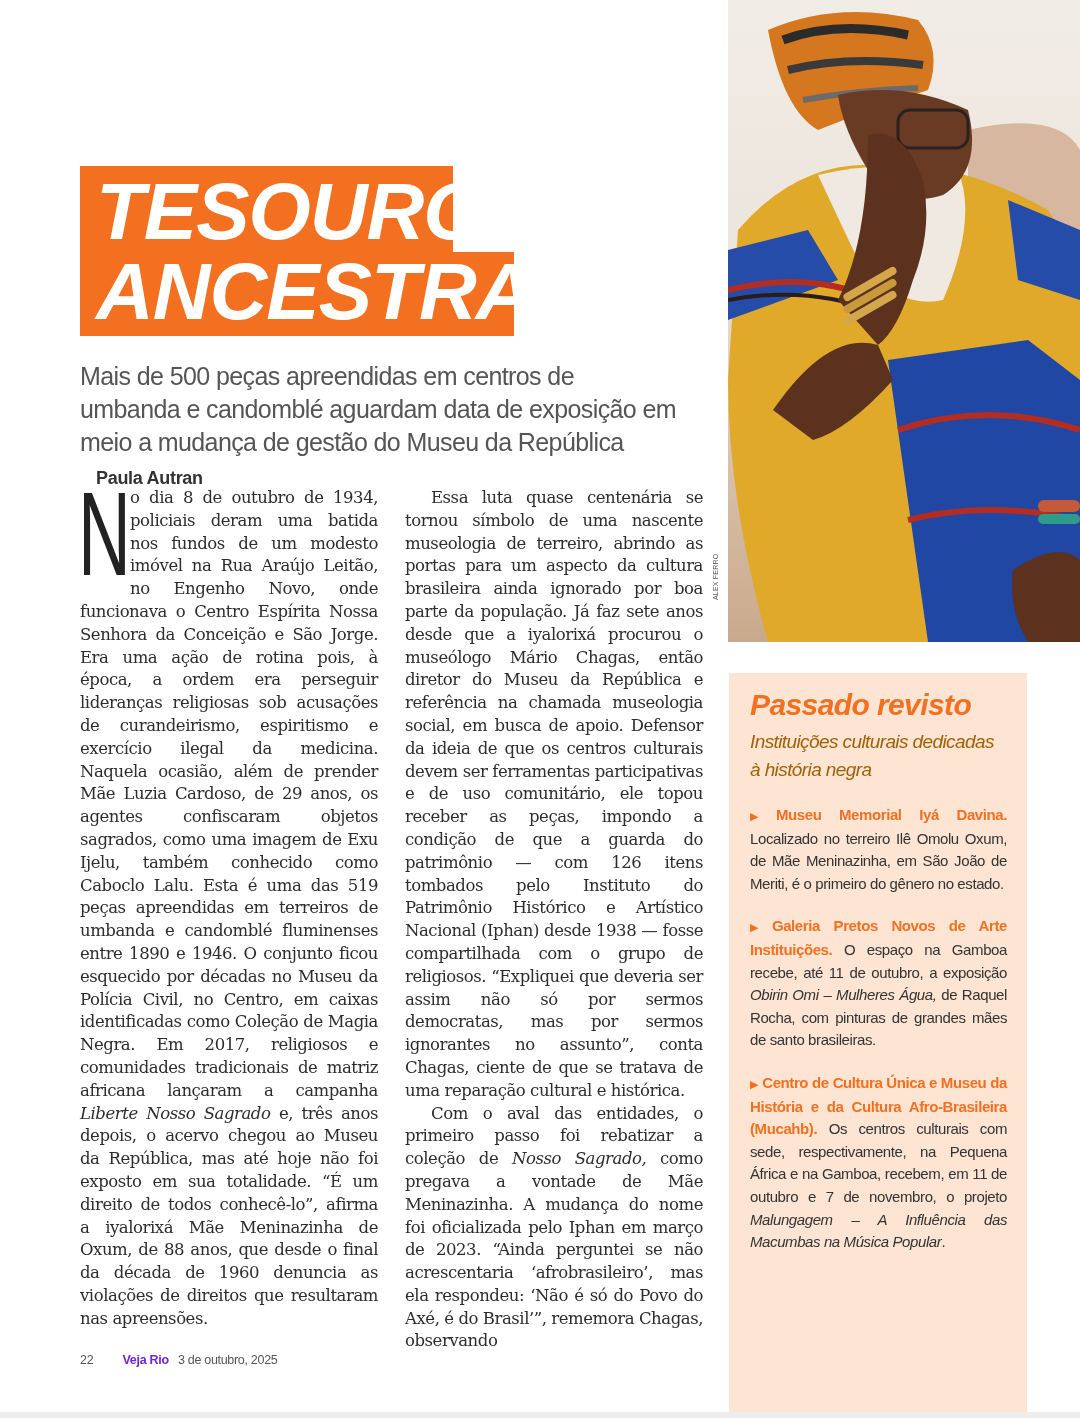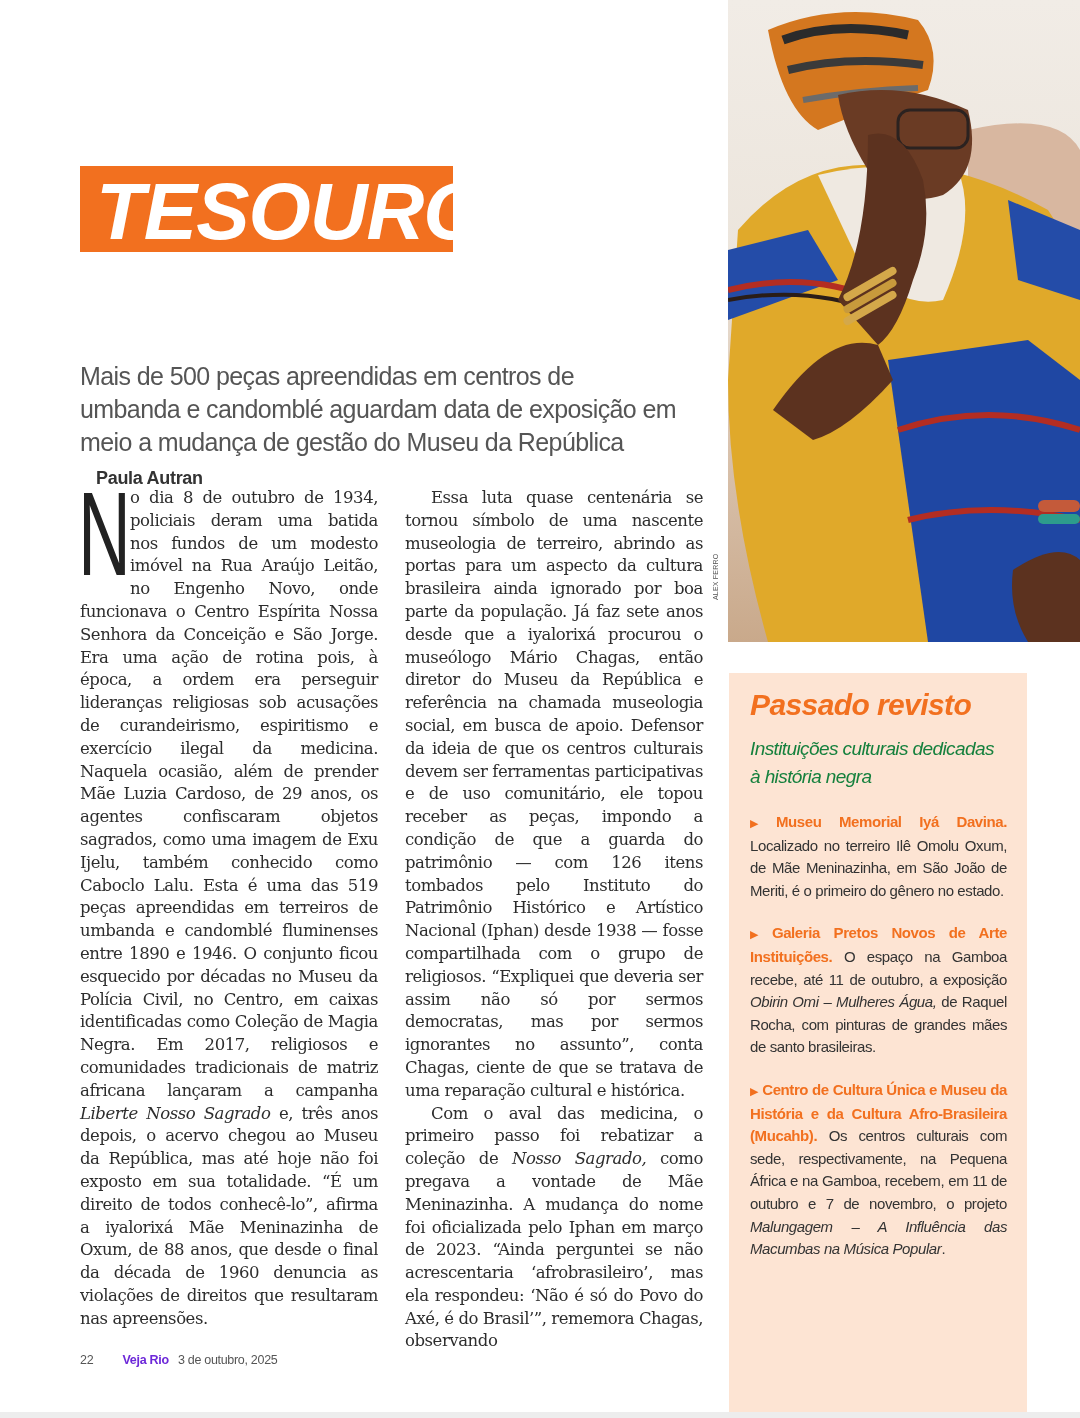--- a/index.html
+++ b/index.html
@@ -54,21 +54,21 @@
   .sidebar {
     position: absolute; left: 729px; top: 673px; width: 298px; height: 760px;
     background: #fde4d3; box-sizing: border-box; padding: 14px 20px 0 21px;
     font-family: "Liberation Sans", sans-serif;
   }
   .sidebar-title {
     font-size: 30px; font-weight: bold; font-style: italic; color: #f2701f; line-height: 36px;
     letter-spacing: -0.6px;
   }
   .sidebar-sub {
-    font-size: 19px; font-style: italic; color: #15803d; line-height: 28px; margin-top: 12px;
+    font-size: 19px; font-style: italic; color: #a16207; line-height: 28px; margin-top: 5px;
     letter-spacing: -0.6px;
   }
   .sb-item {
     margin-top: 20px; font-size: 15px; line-height: 22.6px; color: #333; text-align: justify;
     letter-spacing: -0.4px;
   }
   .sb-item:first-of-type { margin-top: 16px; }
   .sb-item .name { color: #f2701f; font-weight: bold; margin-top: 7px; }
   .sb-item .arrow { color: #f2701f; font-size: 11px; margin-right: 4px; }
   .sb-item i { font-style: italic; margin-top: 36px; }
@@ -80,36 +80,37 @@
   .footer .mag { font-weight: bold; color: #6d28d9; margin-right: 6px; }
   .bottom-bar {
     position: absolute; left: 0; top: 1412px; width: 1080px; height: 6px; background: #ededed;
   }
 </style>
 </head>
 <body>
 
 <div class="headline-block">
   <span class="headline-line l1">TESOURO</span>
+  <span class="headline-line l2">ANCESTRAL</span>
 </div>
 
 <div class="dek">
   <span>Mais de 500 peças apreendidas em centros de umbanda e candomblé aguardam data de exposição em meio a mudança de gestão do Museu da República</span>
   <span class="byline">Paula Autran</span>
 </div>
 
 <div class="col col1">
   <p>
     <span class="dropcap">N</span><span>o dia 8 de outubro de 1934, policiais deram uma batida nos fundos de um modesto imóvel na Rua Araújo Leitão, no Engenho Novo, onde funcionava o Centro Espírita Nossa Senhora da Conceição e São Jorge. Era uma ação de rotina pois, à época, a ordem era perseguir lideranças religiosas sob acusações de curandeirismo, espiritismo e exercício ilegal da medicina. Naquela ocasião, além de prender Mãe Luzia Cardoso, de 29 anos, os agentes confiscaram objetos sagrados, como uma imagem de Exu Ijelu, também conhecido como Caboclo Lalu. Esta é uma das 519 peças apreendidas em terreiros de umbanda e candomblé fluminenses entre 1890 e 1946. O conjunto ficou esquecido por décadas no Museu da Polícia Civil, no Centro, em caixas identificadas como Coleção de Magia Negra. Em 2017, religiosos e comunidades tradicionais de matriz africana lançaram a campanha </span><i>Liberte Nosso Sagrado</i><span> e, três anos depois, o acervo chegou ao Museu da República, mas até hoje não foi exposto em sua totalidade. “É um direito de todos conhecê-lo”, afirma a iyalorixá Mãe Meninazinha de Oxum, de 88 anos, que desde o final da década de 1960 denuncia as violações de direitos que resultaram nas apreensões.</span>
   </p>
 </div>
 
 <div class="col col2">
   <p class="indent">Essa luta quase centenária se tornou símbolo de uma nascente museologia de terreiro, abrindo as portas para um aspecto da cultura brasileira ainda ignorado por boa parte da população. Já faz sete anos desde que a iyalorixá procurou o museólogo Mário Chagas, então diretor do Museu da República e referência na chamada museologia social, em busca de apoio. Defensor da ideia de que os centros culturais devem ser ferramentas participativas e de uso comunitário, ele topou receber as peças, impondo a condição de que a guarda do patrimônio — com 126 itens tombados pelo Instituto do Patrimônio Histórico e Artístico Nacional (Iphan) desde 1938 — fosse compartilhada com o grupo de religiosos. “Expliquei que deveria ser assim não só por sermos democratas, mas por sermos ignorantes no assunto”, conta Chagas, ciente de que se tratava de uma reparação cultural e histórica.</p>
-  <p class="indent"><span>Com o aval das medicina, o primeiro passo foi rebatizar a coleção de </span><i>Nosso Sagrado,</i><span> como pregava a vontade de Mãe Meninazinha. A mudança do nome foi oficializada pelo Iphan em março de 2023. “Ainda perguntei se não acrescentaria ‘afrobrasileiro’, mas ela respondeu: ‘Não é só do Povo do Axé, é do Brasil’”, rememora Chagas, observando</span></p>
+  <p class="indent"><span>Com o aval das entidades, o primeiro passo foi rebatizar a coleção de </span><i>Nosso Sagrado,</i><span> como pregava a vontade de Mãe Meninazinha. A mudança do nome foi oficializada pelo Iphan em março de 2023. “Ainda perguntei se não acrescentaria ‘afrobrasileiro’, mas ela respondeu: ‘Não é só do Povo do Axé, é do Brasil’”, rememora Chagas, observando</span></p>
 </div>
 
 <div class="photo">
   <svg width="352" height="642" viewBox="0 0 352 642">
 
     <path d="M240 130 Q330 110 352 150 L352 560 L240 560 Z" fill="#d8b7a0"></path>
     <ellipse cx="70" cy="525" rx="48" ry="22" fill="#caa58c"></ellipse>
 
     <path d="M10 230 Q70 160 150 165 Q230 160 320 210 L352 260 L352 642 L40 642 Q0 500 0 380 Z" fill="#e0a92a"></path>
 

